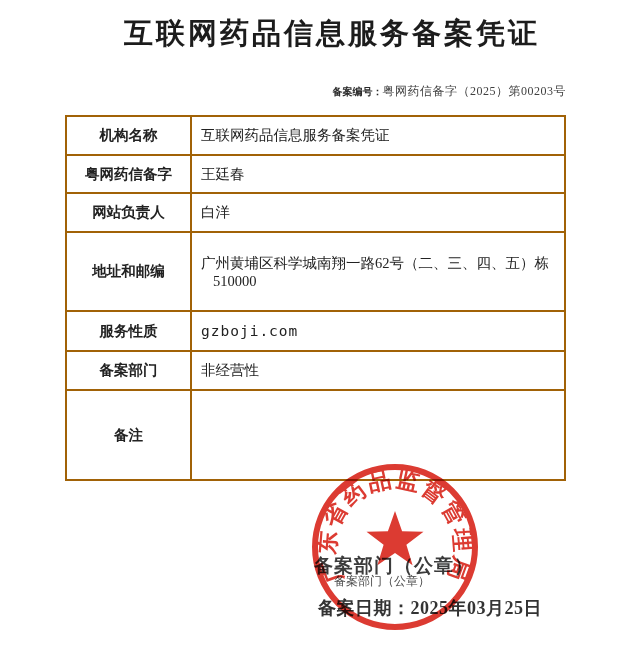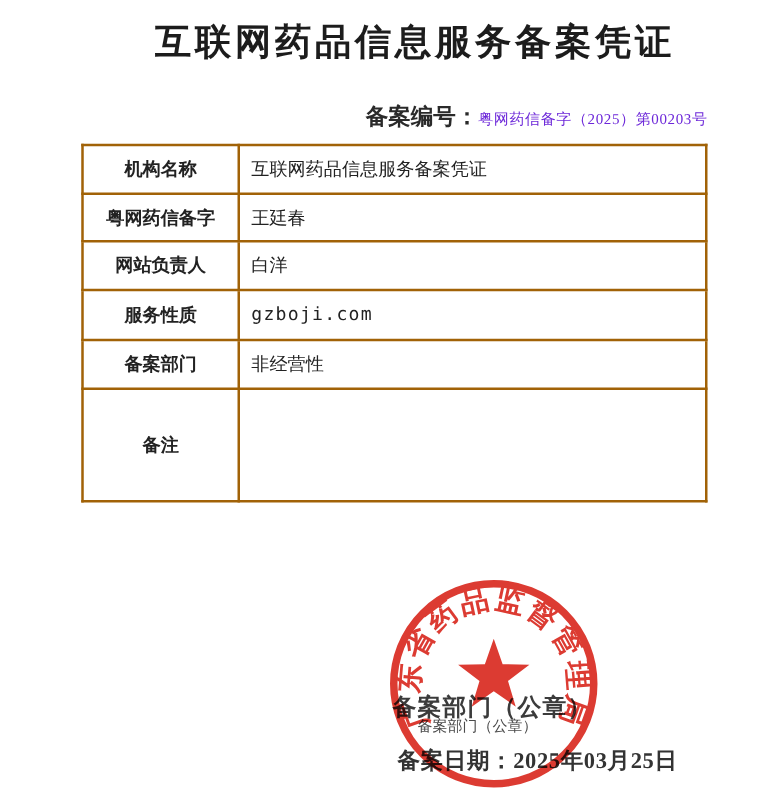--- a/index.html
+++ b/index.html
@@ -12,22 +12,22 @@
   .doc-title{
     position:absolute;top:14px;left:0;width:618px;
     text-align:center;padding-left:46px;box-sizing:border-box;
     font-size:29px;font-weight:bold;letter-spacing:3px;color:#1c1c1c;
   }
 
   .filing-line{
     position:absolute;top:81px;left:0;width:566px;text-align:right;
     white-space:nowrap;
   }
-  .filing-label{font-size:18px;font-weight:bold;color:#2a2a2a;}
-  .filing-value{font-size:12px;color:#6d28d9;letter-spacing:0.5px;}
+  .filing-label{font-size:10px;font-weight:bold;color:#2a2a2a;}
+  .filing-value{font-size:12px;color:#404040;letter-spacing:0.5px;}
 
   table.cert{
     position:absolute;top:115px;left:65px;width:501px;
     border-collapse:collapse;table-layout:fixed;
   }
   table.cert td{
     border:2px solid #a16207;vertical-align:middle;
     font-size:14.5px;color:#222;
   }
   td.lbl{
@@ -84,20 +84,27 @@
       <td class="val">互联网药品信息服务备案凭证</td>
     </tr>
     <tr class="r2">
       <td class="lbl">粤网药信备字</td>
       <td class="val">王廷春</td>
     </tr>
     <tr class="r3">
       <td class="lbl">网站负责人</td>
       <td class="val">白洋</td>
     </tr>
+    <tr class="r4">
+      <td class="lbl">地址和邮编</td>
+      <td class="val">
+        <div>广州黄埔区科学城南翔一路62号（二、三、四、五）栋</div>
+        <div class="addr-line2">510000</div>
+      </td>
+    </tr>
     <tr class="r5">
       <td class="lbl">服务性质</td>
       <td class="val mono">gzboji.com</td>
     </tr>
     <tr class="r6">
       <td class="lbl">备案部门</td>
       <td class="val">非经营性</td>
     </tr>
     <tr class="r7">
       <td class="lbl">备注</td>

